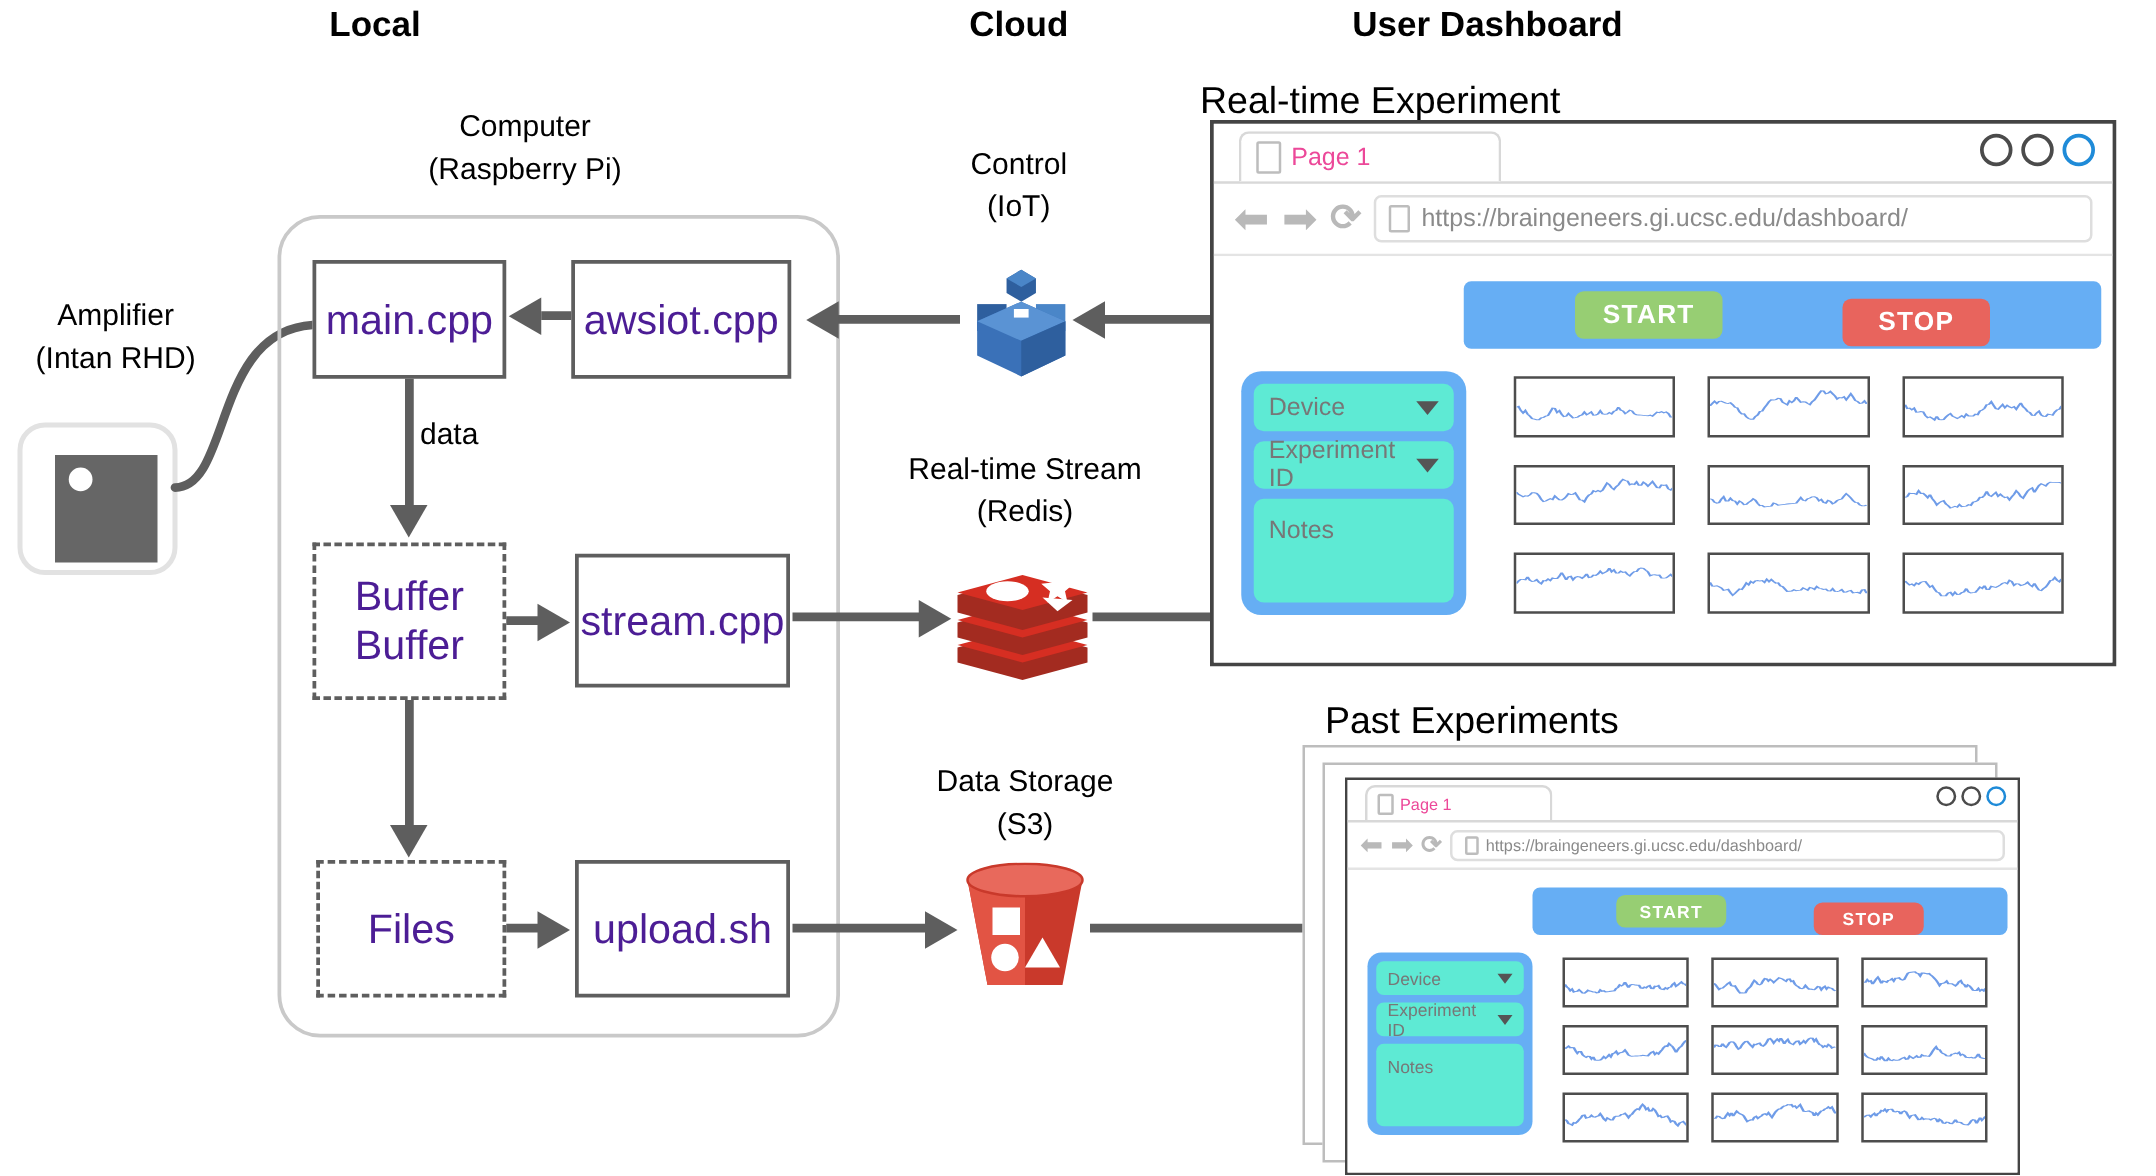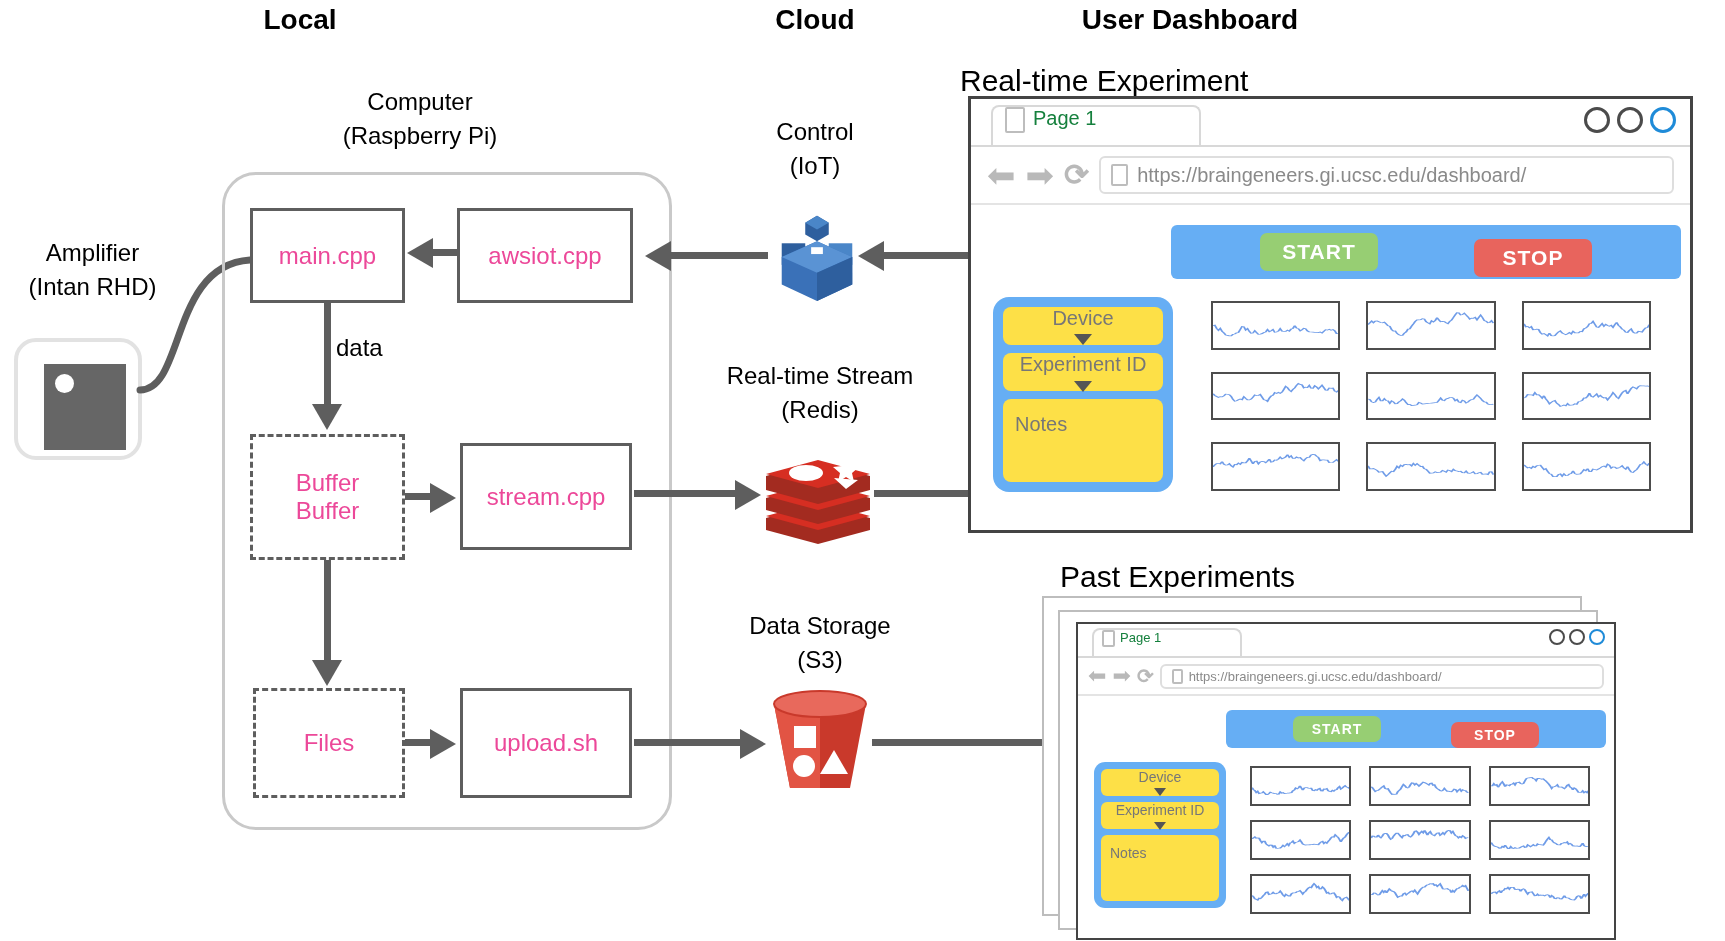--- a/index.html
+++ b/index.html
@@ -20,21 +20,21 @@
   
   .label{
     font-size:24px;color:#000;text-align:center;
     line-height:1.16;white-space:nowrap;
   }
 
   
   .pbox{
     border:3px solid #5e5e5e;background:#fff;
     display:flex;align-items:center;justify-content:center;
-    font-size:24px;color:#ec4899;box-sizing:border-box;text-align:center;
+    font-size:33px;color:#4c1d95;box-sizing:border-box;text-align:center;
   }
   .pbox.dashed{border-style:dashed;border-width:3px;}
   .pbox.twoline{line-height:1.18;}
 
   
   .rpi{
     border:3px solid #c9c9c9;border-radius:34px;background:transparent;
     box-sizing:border-box;
   }
 
@@ -55,22 +55,22 @@
 
   
   .browser{
     border:3px solid #444;background:#fff;box-sizing:border-box;
     position:absolute;overflow:hidden;
   }
   .bw-tabbar{position:relative;height:46px;border-bottom:2px solid #d8d8d8;background:#fff;}
   .bw-tab{
     position:absolute;left:20px;top:6px;width:210px;height:40px;
     border:2px solid #d8d8d8;border-bottom:none;border-radius:8px 8px 0 0;
-    background:#fff;display:flex;gap:8px;padding-left:12px;
-    box-sizing:border-box;font-size:20px;color:#15803d;
+    background:#fff;display:flex;align-items:center;gap:8px;padding-left:12px;
+    box-sizing:border-box;font-size:20px;color:#ec4899;
   }
   .doc-icon{
     width:20px;height:26px;border:2px solid #bdbdbd;border-radius:2px;background:#fff;
     box-sizing:border-box;flex:none;
   }
   .win-ctl{position:absolute;right:14px;top:8px;display:flex;gap:7px;align-items:center;}
   .circ{width:26px;height:26px;border-radius:50%;border:3px solid #4b4b4b;box-sizing:border-box;}
   .circ.blue{border-color:#1f8bd8;}
   .bw-urlbar{height:58px;display:flex;align-items:center;gap:10px;padding:0 16px;box-sizing:border-box;border-bottom:2px solid #e4e4e4;background:#fff;}
   .nav-ico{color:#b9b9b9;font-size:34px;line-height:1;flex:none;}
@@ -84,22 +84,22 @@
   
   .btnbar{background:#66aef4;border-radius:6px;display:flex;align-items:center;justify-content:center;gap:96px;}
   .btn{
     border-radius:7px;color:#fff;font-weight:bold;display:flex;align-items:center;justify-content:center;
     letter-spacing:1px;box-sizing:border-box;
   }
   .btn.start{background:#97ce73;}
   .btn.stop{background:#e8645d;margin-top:12px;}
   .ctrl-panel{background:#66aef4;border-radius:16px;box-sizing:border-box;display:flex;flex-direction:column;}
   .field{
-    background:#fde047;border-radius:8px;box-sizing:border-box;
-    display:flex;align-items:center;color:#777;position:relative;flex-direction:column;
+    background:#5eead4;border-radius:8px;box-sizing:border-box;
+    display:flex;align-items:center;color:#777;position:relative;
   }
   .field.notes{align-items:flex-start;}
   .caret{width:0;height:0;border-left:9px solid transparent;border-right:9px solid transparent;border-top:11px solid #555;flex:none;}
   .plot{border:2px solid #4d4d4d;background:#fff;box-sizing:border-box;overflow:hidden;}
   .plot svg{display:block;width:100%;height:100%;}
 
   
   .stackframe{border:2px solid #bdbdbd;background:#fff;box-sizing:border-box;position:absolute;}
 </style>
 </head>

